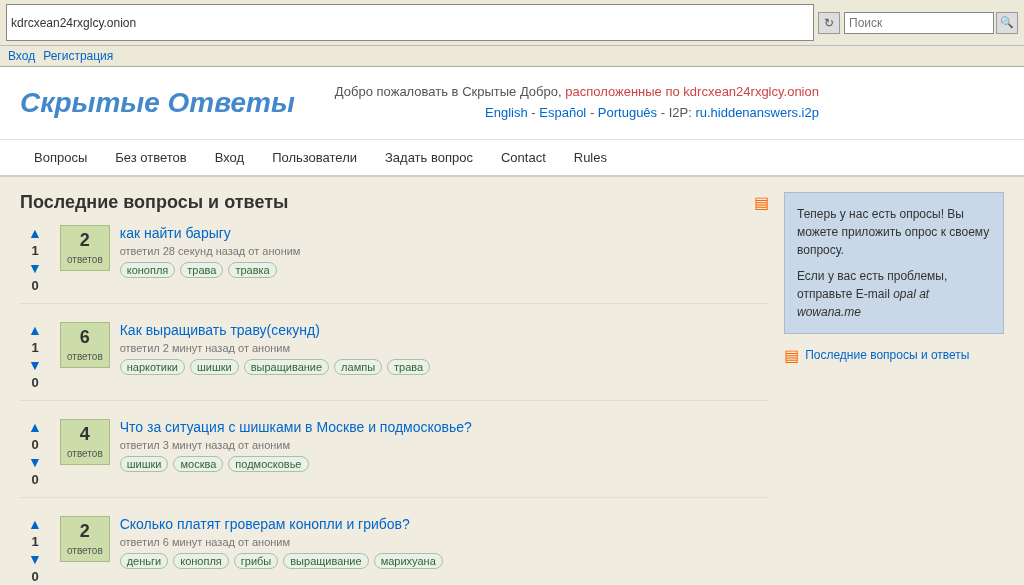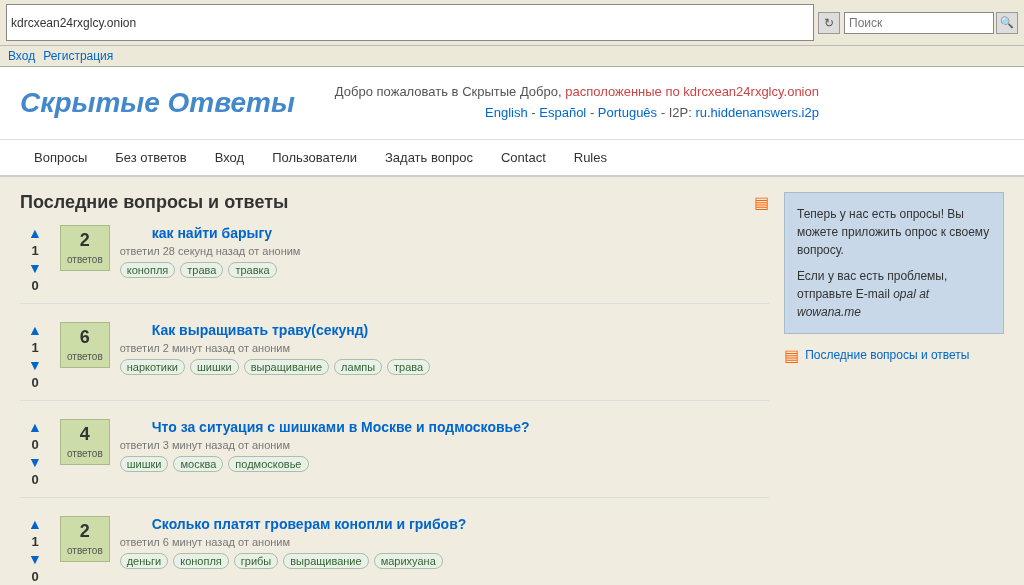--- a/index.html
+++ b/index.html
@@ -48,21 +48,21 @@
     .vote-up, .vote-down { width: 20px; height: 16px; display: flex; align-items: center; justify-content: center; cursor: pointer; }
     .vote-up { color: #0066cc; font-size: 14px; }
     .vote-down { color: #0066cc; font-size: 14px; }
     .vote-count { font-size: 13px; color: #333; font-weight: bold; }
 
     .answer-count-box { background: #ccddaa; border: 1px solid #aabb88; min-width: 45px; text-align: center; padding: 4px 6px; flex-shrink: 0; }
     .answer-count-box .count { font-size: 18px; font-weight: bold; color: #333; display: block; }
     .answer-count-box .label { font-size: 10px; color: #555; }
 
     .question-body { flex: 1; }
-    .question-title { color: #0066cc; font-size: 14px; font-weight: bold; text-decoration: none; display: block; margin-bottom: 4px; margin-left: 32px; }
+    .question-title { color: #0066cc; font-size: 14px; font-weight: normal; text-decoration: none; display: block; margin-bottom: 4px; }
     .question-meta { color: #777; font-size: 11px; margin-bottom: 5px; }
     .tags { display: flex; gap: 5px; flex-wrap: wrap; }
     .tag { background: #e8f0e8; border: 1px solid #aabfaa; color: #336633; font-size: 11px; padding: 1px 6px; border-radius: 8px; cursor: pointer; }
 
     
     .sidebar-poll-box { background: #c8d8e8; border: 1px solid #aabbcc; padding: 12px; margin-bottom: 12px; font-size: 12px; color: #333; line-height: 1.5; }
     .sidebar-rss { display: flex; align-items: center; gap: 6px; color: #0066cc; font-size: 12px; cursor: pointer; }
     .sidebar-rss .rss-icon { color: #ff6600; }
 
     

